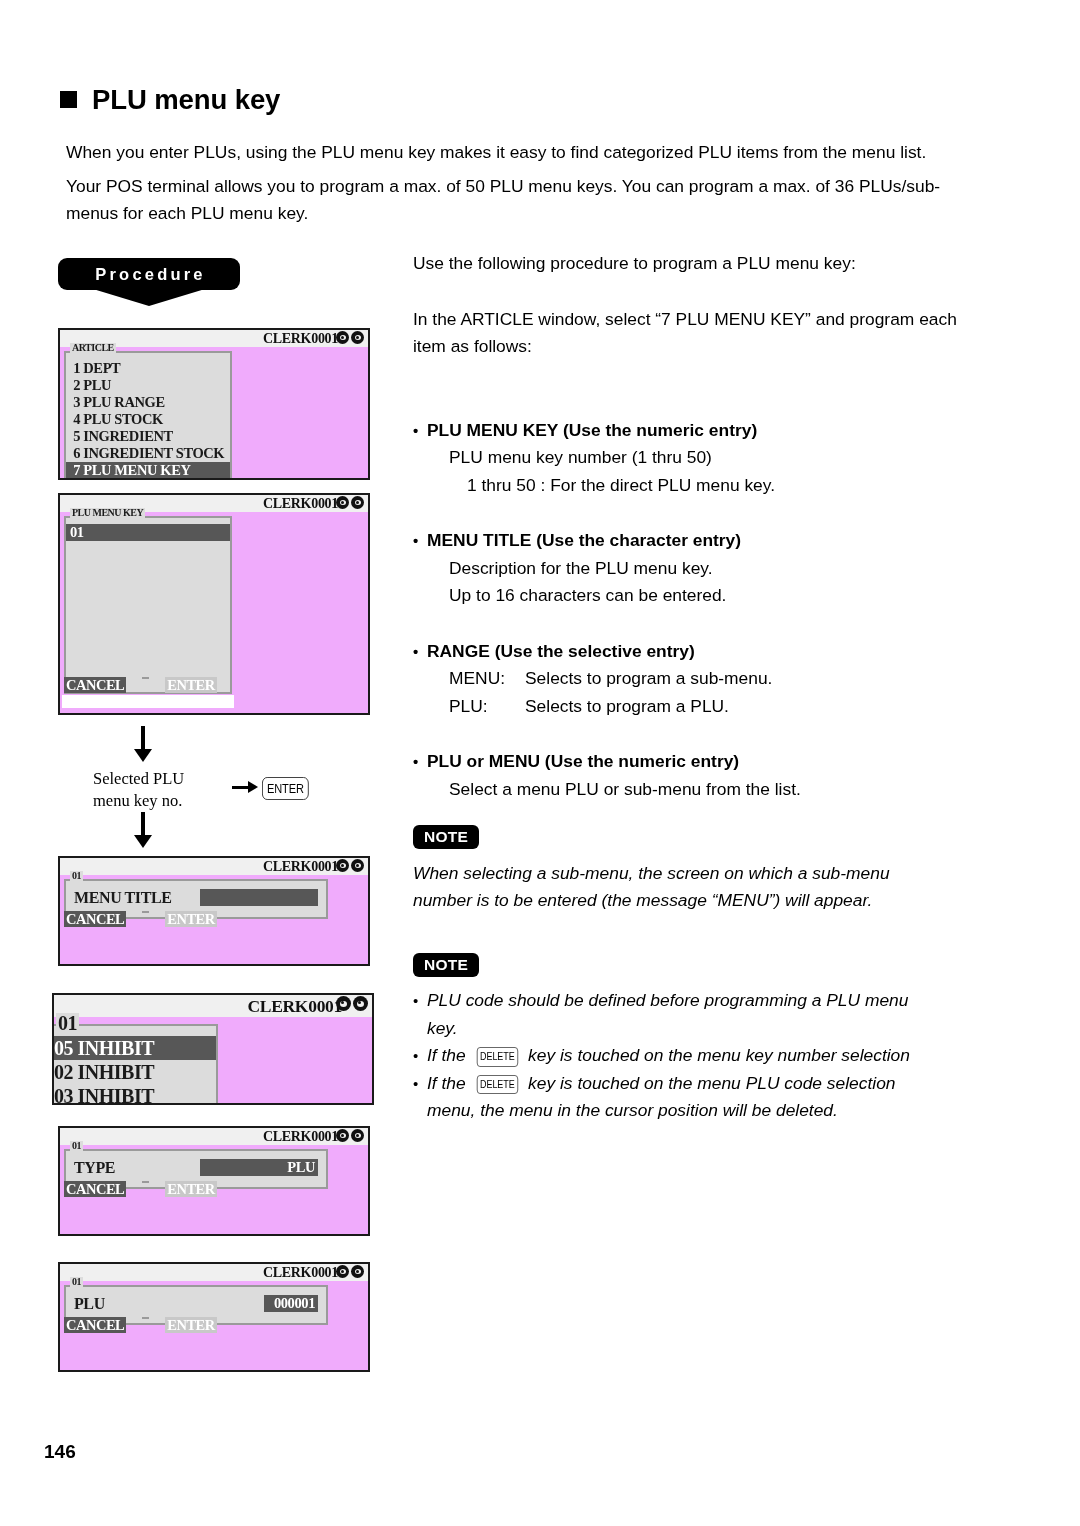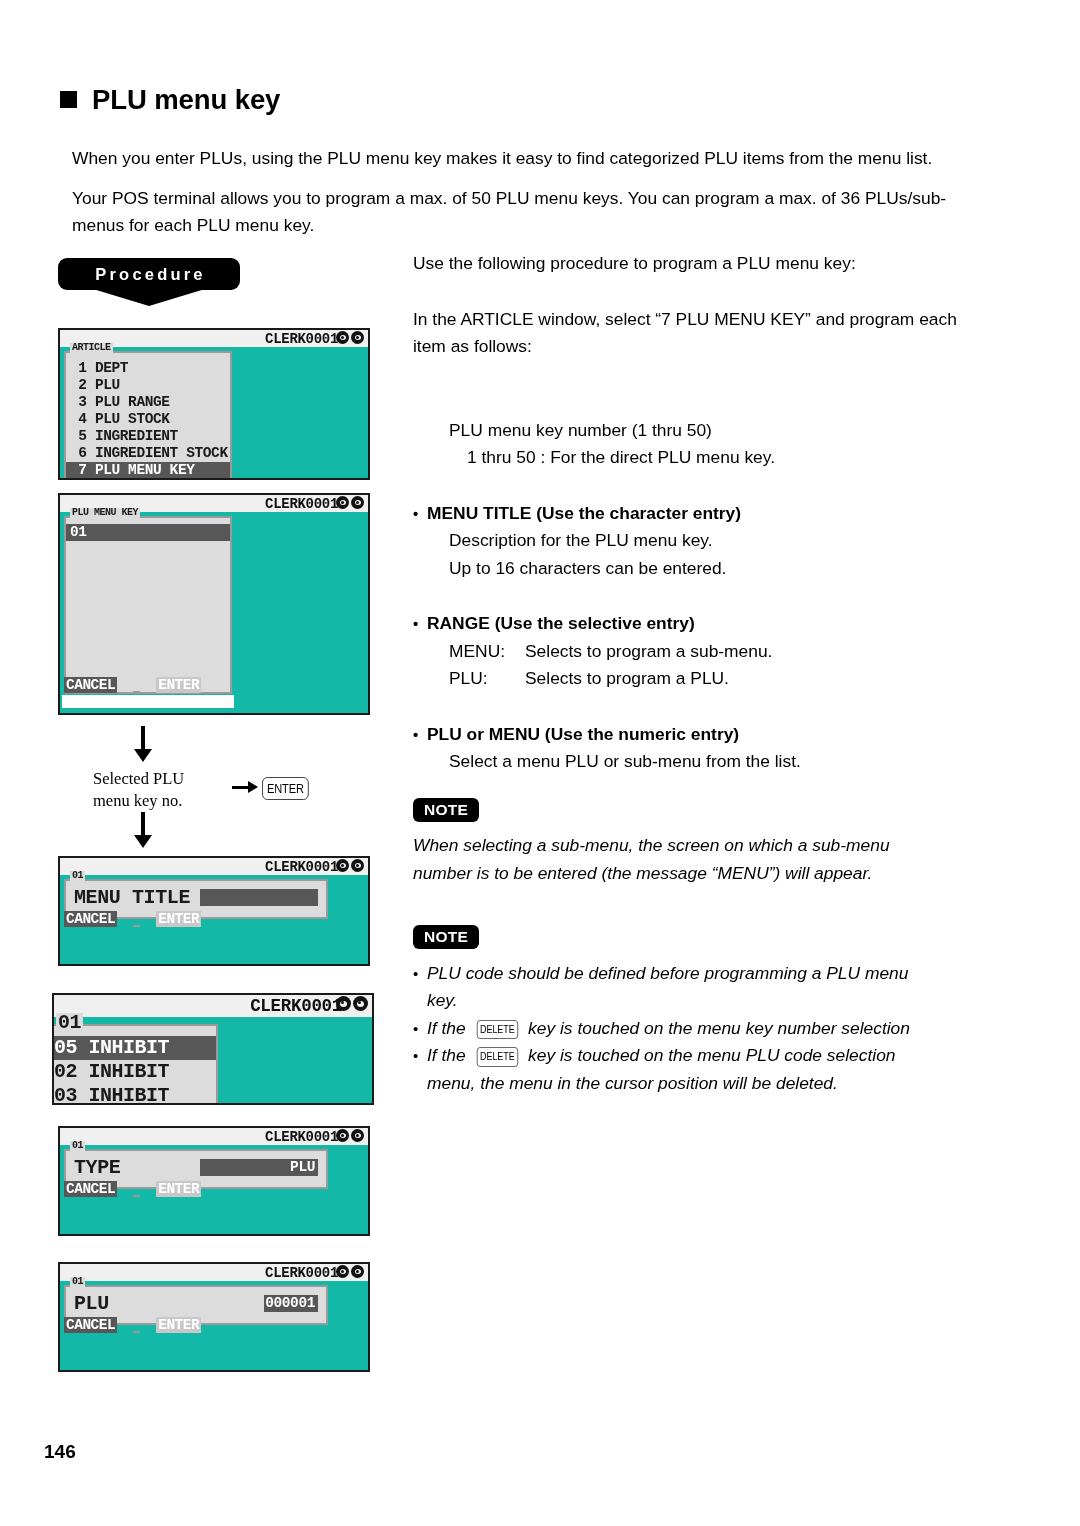--- a/index.html
+++ b/index.html
@@ -42,21 +42,21 @@
   }
 
   
   .intro {
     position: absolute;
     left: 60px; top: 133px;
     width: 915px;
     font-size: 17.4px;
     line-height: 27.5px;
   }
-  .intro p { margin: 12px; }
+  .intro p { margin: 6px; }
 
   
   .procedure-banner {
     position: absolute;
     left: 58px; top: 258px;
     width: 182px;
   }
   .procedure-banner .pb-body {
     background: #000;
     color: #fff;
@@ -145,23 +145,23 @@
     transform: scaleX(0.78);
     transform-origin: center;
     vertical-align: 1px;
     letter-spacing: 0px;
     background: #fff;
   }
 
   
   .lcd {
     position: absolute;
-    background: #14b8a6;
+    background: #f0abfc;
     border: 2px solid #1a1a1a;
-    font-family: Liberation Mono, monospace;
+    font-family: Liberation Serif, serif;
     overflow: hidden;
   }
   .lcd .titlebar {
     position: relative;
     height: 17px;
     background: #f0f0f0;
     display: flex;
     align-items: center;
     justify-content: flex-end;
     padding-right: 4px;
@@ -233,21 +233,21 @@
   }
   .menu-row.sel {
     background: #575757;
     color: #ffffff;
   }
 
   .btnrow {
     position: absolute;
     left: -2px;
     display: flex;
-    align-items: flex-end;
+    align-items: flex-start;
     gap: 16px;
   }
   .btn-cancel {
     background: #575757;
     color: #ffffff;
     font-size: 14.5px;
     font-weight: bold;
     letter-spacing: -0.5px;
     padding: 0 2px;
     line-height: 16px;
@@ -260,21 +260,21 @@
     font-size: 14.5px;
     font-weight: bold;
     letter-spacing: -0.5px;
     padding: 0 2px;
     line-height: 16px;
     height: 16px;
   }
 
   .field-label {
     position: absolute;
-    font-size: 20px;
+    font-size: 16px;
     font-weight: bold;
     color: #1a1a1a;
     letter-spacing: -0.4px;
     line-height: 17px;
     white-space: pre;
   }
   .field-value {
     position: absolute;
     background: #575757;
     color: #ffffff;
@@ -517,20 +517,21 @@
 
   <div class="rcol">
 
     <p>Use the following procedure to program a PLU menu key:</p>
     <div class="gap-md"></div>
     <p>In the ARTICLE window, select “7 PLU MENU KEY” and program each item as follows:</p>
 
     <div class="gap-lg"></div>
     <div class="gap-sm"></div>
 
+    <div class="bullet-item bold">PLU MENU KEY (Use the numeric entry)</div>
     <div class="sub1">PLU menu key number (1 thru 50)</div>
     <div class="sub2">1 thru 50  :  For the direct PLU menu key.</div>
 
     <div class="gap-md"></div>
 
     <div class="bullet-item bold">MENU TITLE (Use the character entry)</div>
     <div class="sub1">Description for the PLU menu key.</div>
     <div class="sub1">Up to 16 characters can be entered.</div>
 
     <div class="gap-md"></div>

